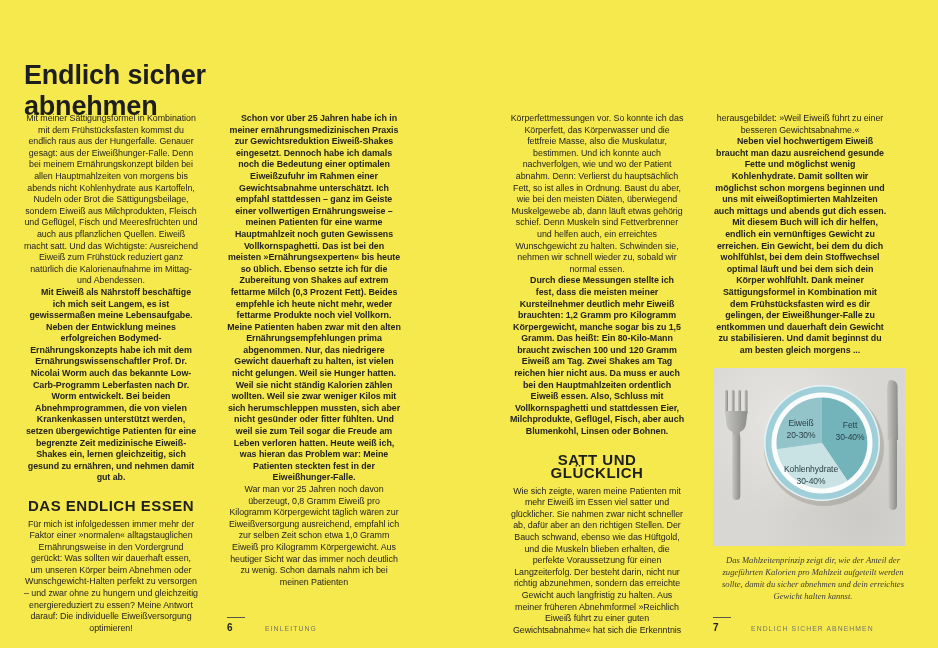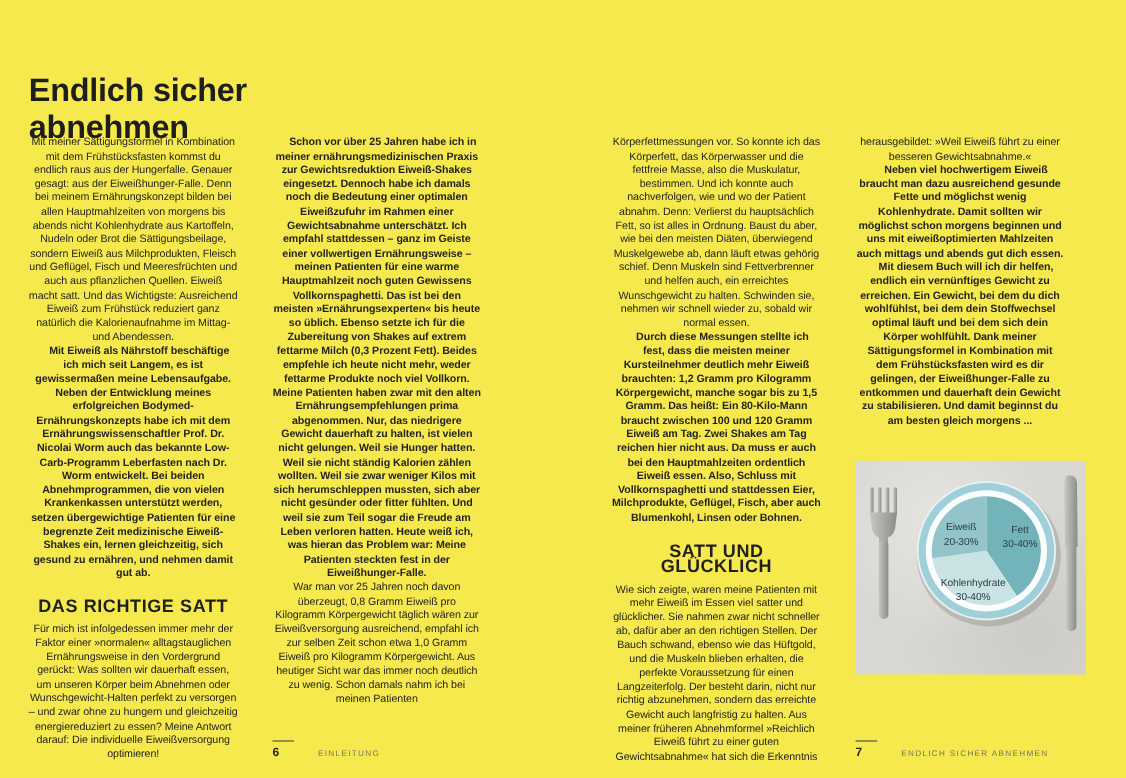--- a/index.html
+++ b/index.html
@@ -22,21 +22,21 @@
   }
   .col p{margin:0;}
   .col p.indent{text-indent:10px;font-weight:bold;}
   .col h2{
     font-size:15px;line-height:13.5px;letter-spacing:0.5px;
     font-weight:bold;color:#1f1f1c;margin:15px 0 6px 0;
   }
   .narrow{width:174px;}
   
   .figure{
-    position:relative;width:192px;height:178px;margin-top:28px;
+    position:relative;width:192px;height:178px;margin-top:12px;
     background:
       radial-gradient(ellipse at 35% 28%, #e5e4e0 0%, rgba(229,228,224,0) 55%),
       radial-gradient(ellipse at 78% 82%, #cccbc7 0%, rgba(204,203,199,0) 50%),
       #d8d7d3;
   }
   .figure svg{position:absolute;left:0;top:0;}
   .pie-label{
     font-family:"Liberation Sans","DejaVu Sans",sans-serif;
     font-size:8.5px;fill:#2c4047;
   }
@@ -54,21 +54,21 @@
   .footer-section{font-size:6.8px;letter-spacing:1.1px;color:#74746a;margin-top:8px;}
 </style>
 </head>
 <body>
 
 <h1 class="page-title">Endlich sicher abnehmen</h1>
 
 <div class="col" style="left:24px">
   <p>Mit meiner Sättigungsformel in Kombination mit dem Frühstücksfasten kommst du endlich raus aus der Hungerfalle. Genauer gesagt: aus der Eiweißhunger-Falle. Denn bei meinem Ernährungskonzept bilden bei allen Hauptmahlzeiten von morgens bis abends nicht Kohlenhydrate aus Kartoffeln, Nudeln oder Brot die Sättigungsbeilage, sondern Eiweiß aus Milchprodukten, Fleisch und Geflügel, Fisch und Meeresfrüchten und auch aus pflanzlichen Quellen. Eiweiß macht satt. Und das Wichtigste: Ausreichend Eiweiß zum Frühstück reduziert ganz natürlich die Kalorienaufnahme im Mittag- und Abendessen.</p>
   <p class="indent">Mit Eiweiß als Nährstoff beschäftige ich mich seit Langem, es ist gewissermaßen meine Lebensaufgabe. Neben der Entwicklung meines erfolgreichen Bodymed-Ernährungskonzepts habe ich mit dem Ernährungswissenschaftler Prof. Dr. Nicolai Worm auch das bekannte Low-Carb-Programm Leberfasten nach Dr. Worm entwickelt. Bei beiden Abnehmprogrammen, die von vielen Krankenkassen unterstützt werden, setzen übergewichtige Patienten für eine begrenzte Zeit medizinische Eiweiß-Shakes ein, lernen gleichzeitig, sich gesund zu ernähren, und nehmen damit gut ab.</p>
-  <h2>DAS RICHTIGE SATT</h2>
+  <h2>DAS ENDLICH ESSEN</h2>
   <p>Für mich ist infolgedessen immer mehr der Faktor einer »normalen« alltagstauglichen Ernährungsweise in den Vordergrund gerückt: Was sollten wir dauerhaft essen, um unseren Körper beim Abnehmen oder Wunschgewicht-Halten perfekt zu versorgen – und zwar ohne zu hungern und gleichzeitig energiereduziert zu essen? Meine Antwort darauf: Die individuelle Eiweißversorgung optimieren!</p>
 </div>
 
 <div class="col" style="left:227px">
   <p class="indent">Schon vor über 25 Jahren habe ich in meiner ernährungsmedizinischen Praxis zur Gewichtsreduktion Eiweiß-Shakes eingesetzt. Dennoch habe ich damals noch die Bedeutung einer optimalen Eiweißzufuhr im Rahmen einer Gewichtsabnahme unterschätzt. Ich empfahl stattdessen – ganz im Geiste einer vollwertigen Ernährungsweise – meinen Patienten für eine warme Hauptmahlzeit noch guten Gewissens Vollkornspaghetti. Das ist bei den meisten »Ernährungsexperten« bis heute so üblich. Ebenso setzte ich für die Zubereitung von Shakes auf extrem fettarme Milch (0,3 Prozent Fett). Beides empfehle ich heute nicht mehr, weder fettarme Produkte noch viel Vollkorn. Meine Patienten haben zwar mit den alten Ernährungsempfehlungen prima abgenommen. Nur, das niedrigere Gewicht dauerhaft zu halten, ist vielen nicht gelungen. Weil sie Hunger hatten. Weil sie nicht ständig Kalorien zählen wollten. Weil sie zwar weniger Kilos mit sich herumschleppen mussten, sich aber nicht gesünder oder fitter fühlten. Und weil sie zum Teil sogar die Freude am Leben verloren hatten. Heute weiß ich, was hieran das Problem war: Meine Patienten steckten fest in der Eiweißhunger-Falle.</p>
   <p>War man vor 25 Jahren noch davon überzeugt, 0,8 Gramm Eiweiß pro Kilogramm Körpergewicht täglich wären zur Eiweißversorgung ausreichend, empfahl ich zur selben Zeit schon etwa 1,0 Gramm Eiweiß pro Kilogramm Körpergewicht. Aus heutiger Sicht war das immer noch deutlich zu wenig. Schon damals nahm ich bei meinen Patienten</p>
 </div>
 
 <div class="footer" style="left:227px">
   <div class="pageno-block">
@@ -128,20 +128,21 @@
       <text class="pie-label" x="88" y="70" text-anchor="middle">20-30%</text>
 
       <text class="pie-label" x="137" y="60" text-anchor="middle">Fett</text>
       <text class="pie-label" x="137" y="72" text-anchor="middle">30-40%</text>
 
       <text class="pie-label" x="98" y="104" text-anchor="middle">Kohlenhydrate</text>
       <text class="pie-label" x="98" y="116" text-anchor="middle">30-40%</text>
     </svg>
   </div>
 
+  <div class="fig-caption">Das Mahlzeitenprinzip zeigt dir, wie der Anteil der zugeführten Kalorien pro Mahlzeit aufgeteilt werden sollte, damit du sicher abnehmen und dein erreichtes Gewicht halten kannst.</div>
 </div>
 
 <div class="footer" style="left:713px">
   <div class="pageno-block">
     <div class="footer-rule"></div>
     <div class="pageno">7</div>
   </div>
   <div class="footer-section">ENDLICH SICHER ABNEHMEN</div>
 </div>
 

